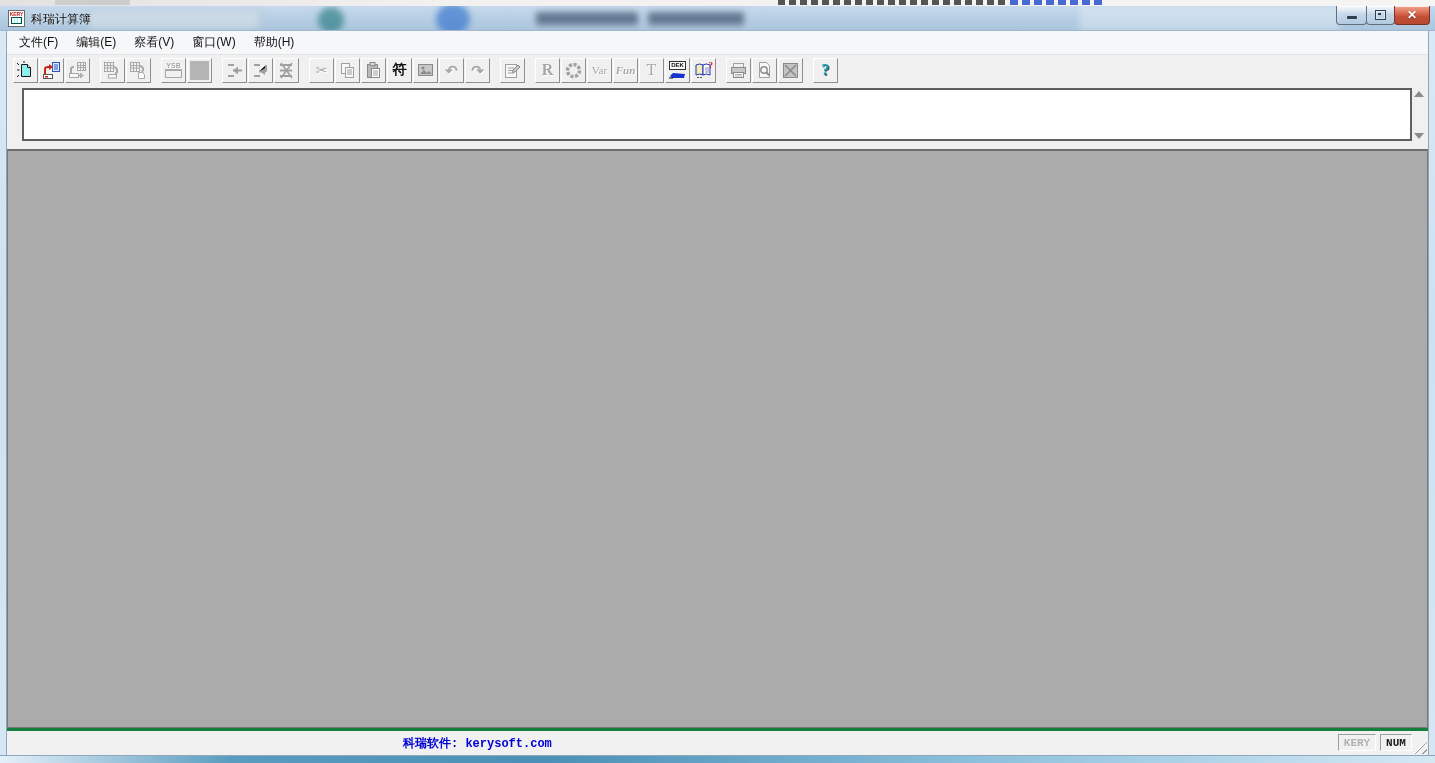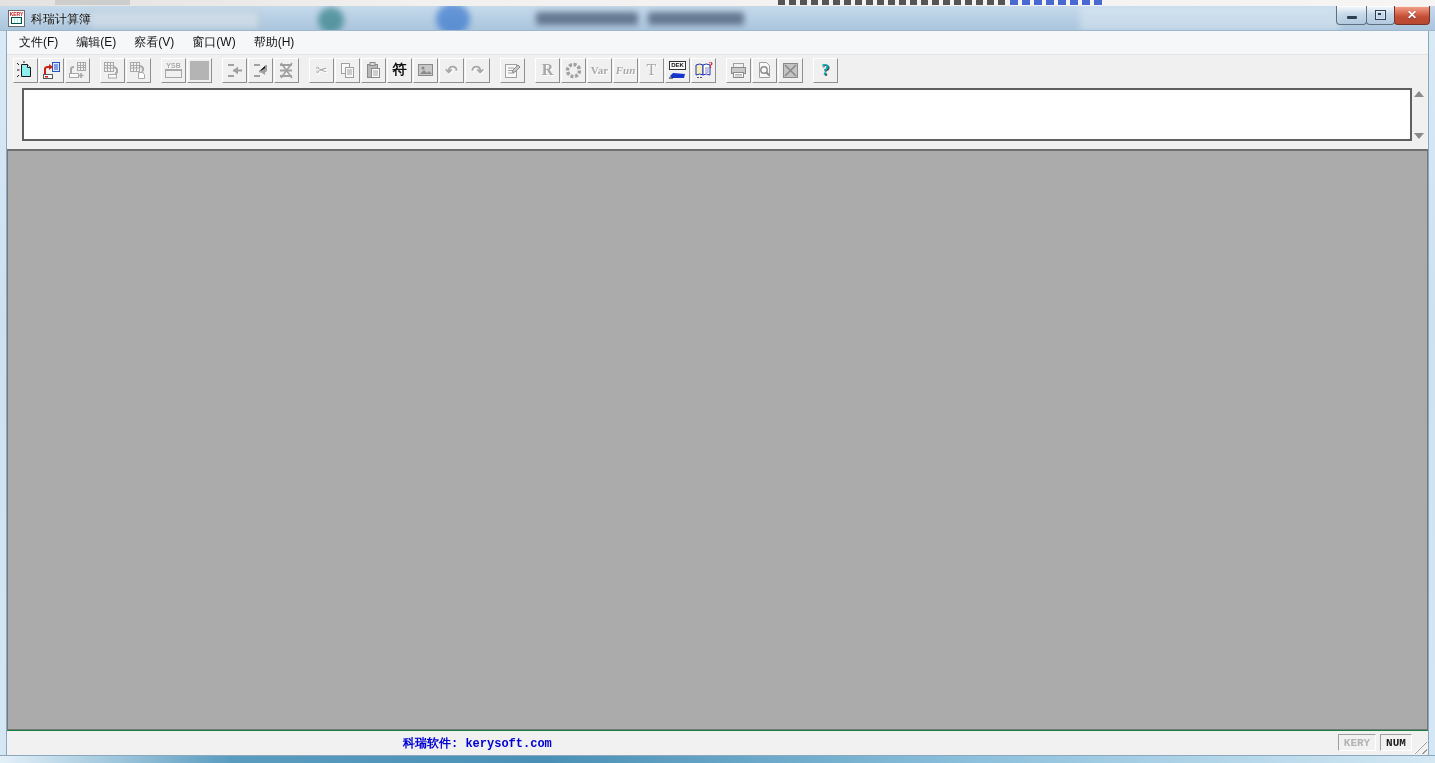--- a/index.html
+++ b/index.html
@@ -102,21 +102,21 @@
   }
   .spin-col{position:absolute;right:3px;top:4px;width:11px;height:52px;}
   .spin{position:absolute;left:0;width:0;height:0;border-left:5px solid transparent;border-right:5px solid transparent;cursor:default;}
   .spin.up{top:2px;border-bottom:6px solid #8a8a8a;}
   .spin.down{bottom:2px;border-top:6px solid #8a8a8a;}
 
   
   .workspace{flex:1;background:#ababab;border:1px solid #787878;border-top:2px solid #6e6e6e;box-sizing:border-box;}
 
   
-  .statusbar{height:24px;flex:none;position:relative;background:#f1f1f1;border-top:1px solid #15803d;}
+  .statusbar{height:24px;flex:none;position:relative;background:#f1f1f1;border-top:3px solid #15803d;}
   .status-brand{
     position:absolute;left:396px;top:4px;font-size:12px;color:#0000d2;
     font-family:"Liberation Mono",monospace;font-weight:bold;letter-spacing:0;
   }
   .status-pane{
     position:absolute;top:3px;height:17px;box-sizing:border-box;
     border:1px solid;border-color:#9e9e9e #ffffff #ffffff #9e9e9e;
     display:flex;align-items:center;justify-content:center;
     font-family:"Liberation Mono",monospace;font-size:11px;font-weight:bold;
   }
@@ -336,21 +336,21 @@
       <div class="tgroup">
         <div class="tb-btn">
           <span class="ticon dis serif" style="font-size:16px;font-weight:bold;">R</span>
         </div>
         <div class="tb-btn">
           <svg width="19" height="19" viewBox="0 0 19 19">
             <circle cx="9.5" cy="9.5" r="6" fill="none" stroke="#a0a0a0" stroke-width="3.4" stroke-dasharray="3 1.6"></circle>
           </svg>
         </div>
         <div class="tb-btn">
-          <span class="ticon dis serif" style="font-size:11px;font-weight:bold;">Var</span>
+          <span class="ticon dis serif" style="font-size:11px;font-weight:normal;">Var</span>
         </div>
         <div class="tb-btn">
           <span class="ticon dis serif" style="font-size:11px;font-weight:bold;font-style:italic;">Fun</span>
         </div>
         <div class="tb-btn">
           <span class="ticon dis serif" style="font-size:16px;">T</span>
         </div>
         <div class="tb-btn">
           <div class="dek-wrap">
             <span class="t">DEK</span>

